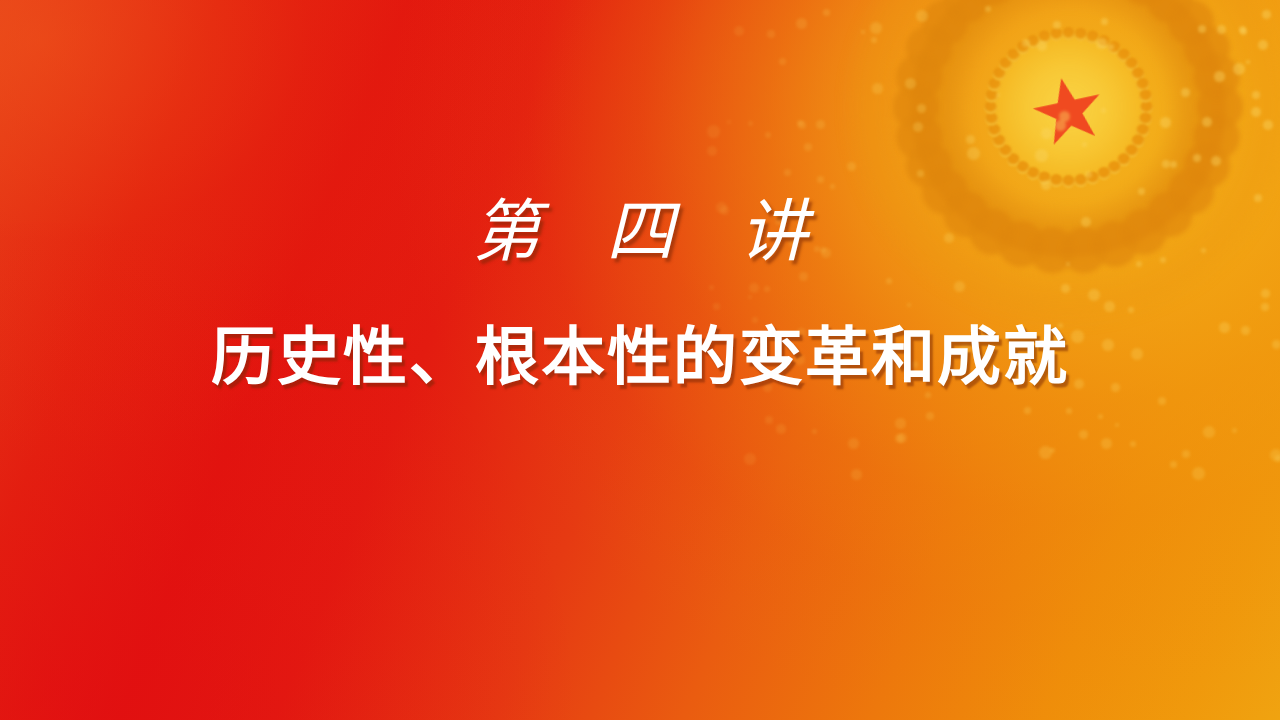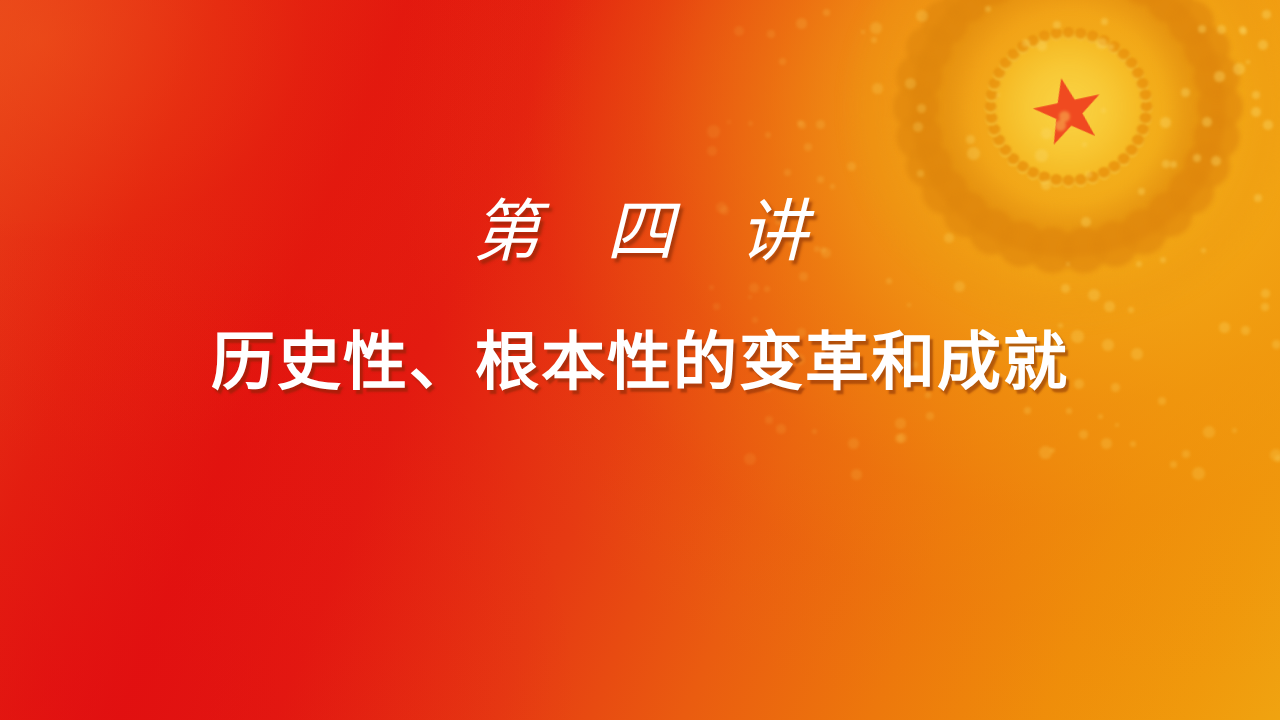--- a/index.html
+++ b/index.html
@@ -229,21 +229,21 @@
     top: 318px;
     font-family: "DejaVu Serif", "Liberation Serif", serif;
     font-weight: 700;
     font-size: 64px;
     line-height: 88px;
     letter-spacing: 2px;
     color: #ffffff;
     text-shadow: 3px 4px 2px rgba(120,38,6,0.50);
     white-space: nowrap;
   }
-  .headline .l2 { display: block; }
+  .headline .l2 { display: block; font-family: Liberation Mono, monospace; }
 </style>
 </head>
 <body>
 
 <div class="slide">
 
   <div class="bg-layer glow-topleft"></div>
   <div class="bg-layer glow-bottomleft"></div>
   <div class="bg-layer glow-right"></div>
 

